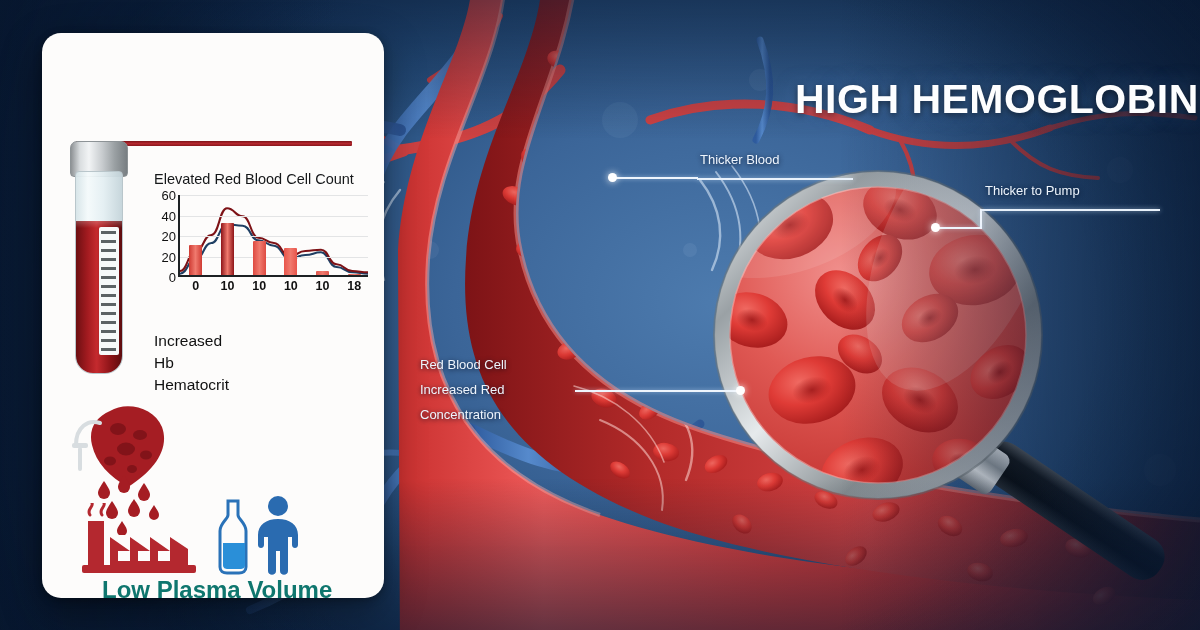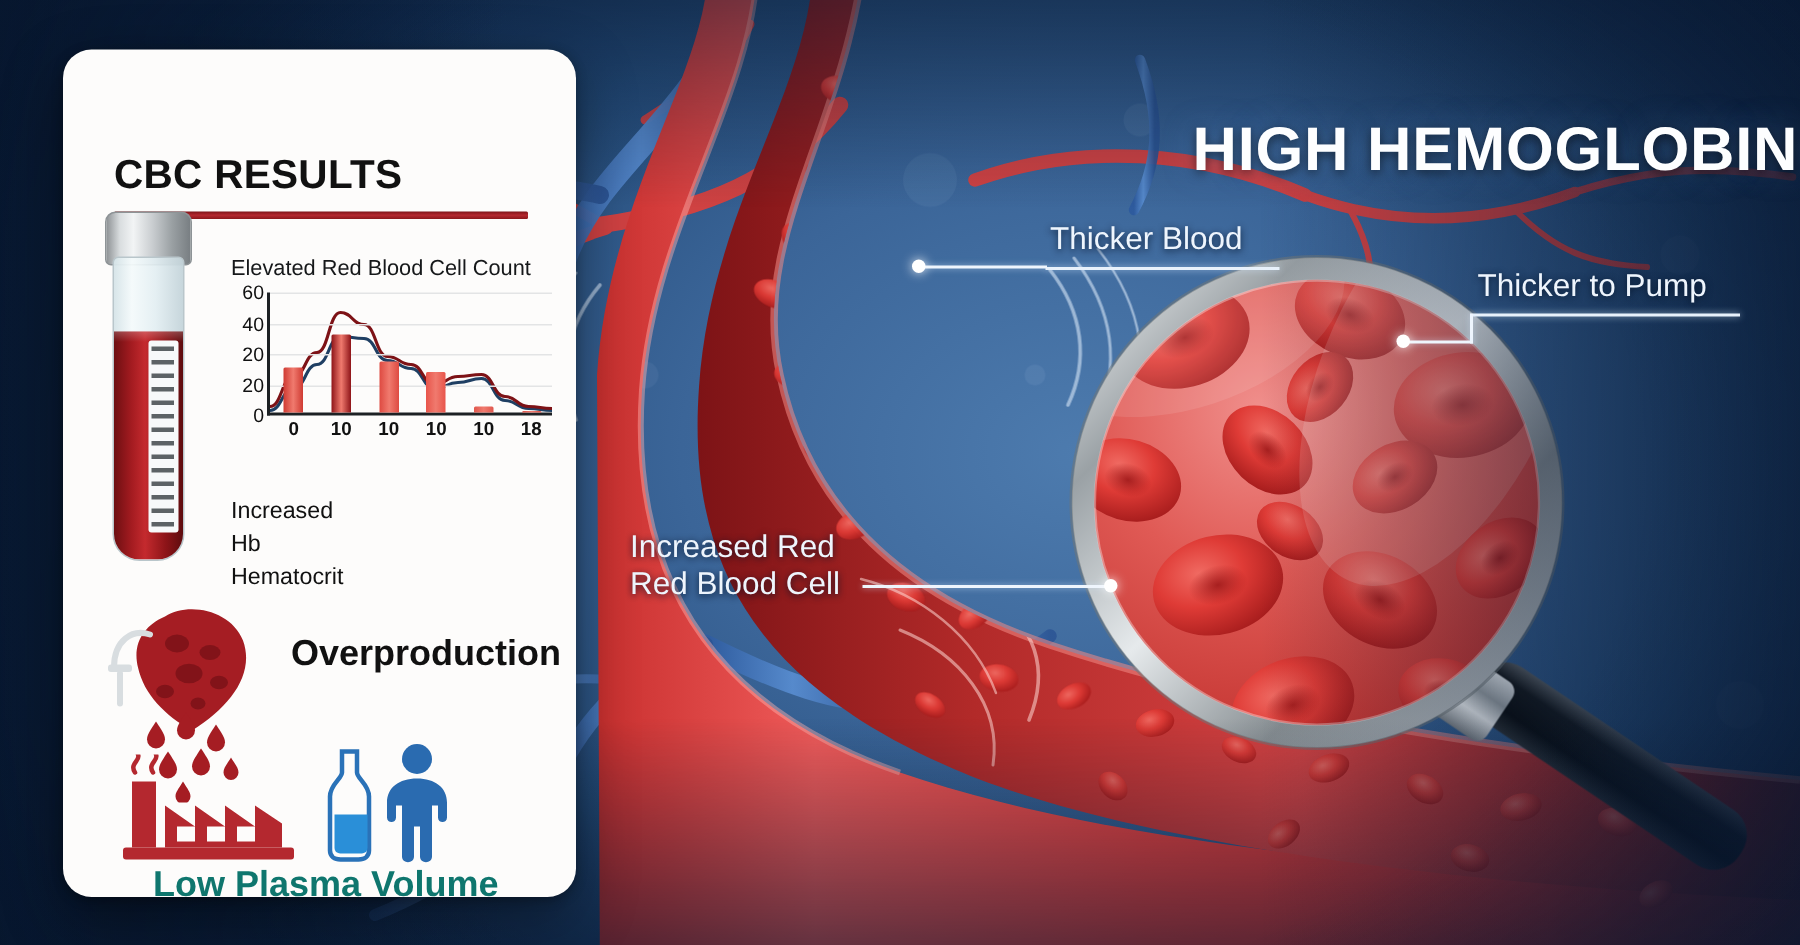--- a/index.html
+++ b/index.html
@@ -30,21 +30,21 @@
   
   .title {
     position:absolute; left:795px; top:45px;
     font-size:41px; font-weight:bold; color:#fdfeff;
     letter-spacing:.5px; white-space:nowrap;
     text-shadow:0 2px 7px rgba(0,0,0,.55), 0 0 22px rgba(120,170,230,.35);
     margin-top:31px;
   }
 
   
-  .callout { position:absolute; color:#eef5fd; font-size:21px; line-height:25px;
+  .callout { position:absolute; color:#eef5fd; font-size:13px; line-height:25px;
              text-shadow:0 1px 5px rgba(3,16,36,.85); white-space:nowrap; }
   .callout.multi { white-space:normal; }
   .rule { position:absolute; height:2px; background:#e8f1fb; box-shadow:0 0 5px rgba(210,232,255,.7); }
   .leader { position:absolute; background:#eef5fd; box-shadow:0 0 4px rgba(210,232,255,.6); }
   .dot { position:absolute; width:9px; height:9px; border-radius:50%; background:#fff;
          box-shadow:0 0 7px rgba(255,255,255,.9); }
 
   
   .card {
     position:absolute; left:42px; top:33px; width:342px; height:565px;
@@ -335,29 +335,29 @@
   <div class="leader" style="left:612px; top:177px; width:86px; height:2px;"></div>
   <div class="dot" style="left:608px; top:173px;"></div>
 
   <div class="callout" style="left:985px; top:178px;">Thicker to Pump</div>
   <div class="rule" style="left:982px; top:209px; width:178px;"></div>
   <div class="leader" style="left:980px; top:209px; width:2px; height:20px;"></div>
   <div class="leader" style="left:937px; top:227px; width:45px; height:2px;"></div>
   <div class="dot" style="left:931px; top:223px;"></div>
 
   <div class="callout multi" style="left:420px; top:352px; width:175px; text-align:left;">
+    <div>Red Blood Cell</div>
     <div>Increased Red</div>
-    <div>Red Blood Cell</div>
+    <div>Concentration</div>
   </div>
   <div class="leader" style="left:575px; top:390px; width:165px; height:2px;"></div>
   <div class="dot" style="left:736px; top:386px;"></div>
 
   <div class="card">
 
-    <div class="card-title">CBC RESULTS</div>
     <div class="card-divider"></div>
 
     <div class="tube">
       <div class="tube-cap"></div>
       <div class="tube-body">
         <div class="tube-blood"></div>
         <div class="tube-scale">
           <i style="top:4px"></i>
             <i style="top:13px"></i>
             <i style="top:22px"></i>
@@ -422,21 +422,20 @@
           <ellipse cx="76" cy="50" rx="6" ry="4.5"></ellipse>
         <ellipse cx="40" cy="56" rx="6" ry="4.5"></ellipse>
           <ellipse cx="62" cy="64" rx="5" ry="4"></ellipse>
       </g>
       <path d="M6,40 C6,22 18,14 30,18" fill="none" stroke="#d8dde0" stroke-width="4" stroke-linecap="round"></path>
       <rect x="2" y="38" width="16" height="5" rx="2" fill="#d8dde0"></rect>
       <rect x="8" y="42" width="4" height="24" rx="2" fill="#d8dde0"></rect>
     </svg>
 
     <div class="lbl-over">
-      <div>Overproduction</div>
     </div>
 
     <svg class="icon-wrap" style="left:52px; top:440px; width:80px; height:62px;" viewBox="0 0 80 62">
       <g fill="#a51d23">
         <path d="M10,8 C14,14 16,17 16,20 a6,6 0 0 1-12,0 C4,17 6,14 10,8 Z"></path>
         <path d="M30,2 C34,8 36,11 36,14 a6,6 0 0 1-12,0 C24,11 26,8 30,2 Z"></path>
         <path d="M50,10 C54,16 56,19 56,22 a6,6 0 0 1-12,0 C44,19 46,16 50,10 Z"></path>
         <path d="M18,28 C22,34 24,37 24,40 a6,6 0 0 1-12,0 C12,37 14,34 18,28 Z"></path>
         <path d="M40,26 C44,32 46,35 46,38 a6,6 0 0 1-12,0 C34,35 36,32 40,26 Z"></path>
         <path d="M60,32 C63,37 65,39 65,42 a5,5 0 0 1-10,0 C55,39 57,37 60,32 Z"></path>

